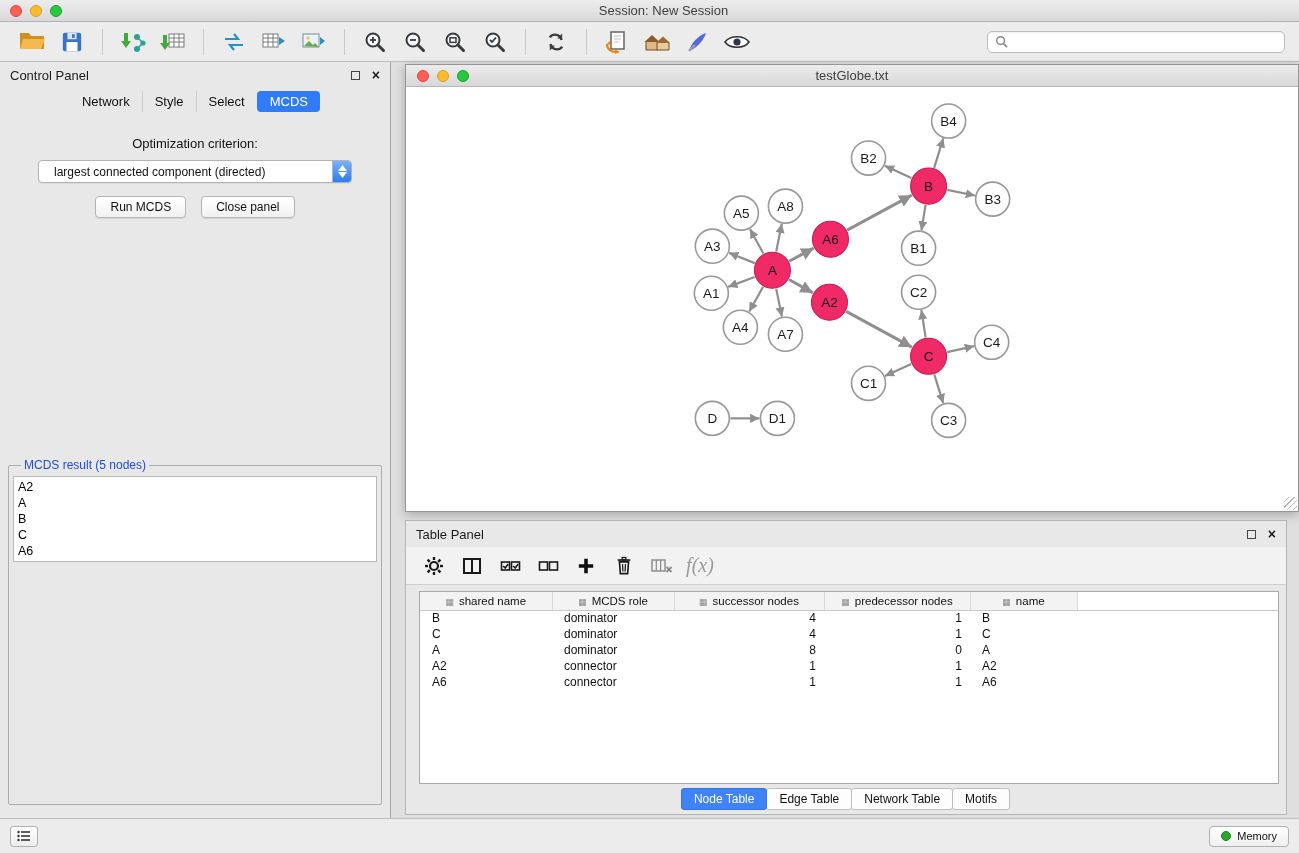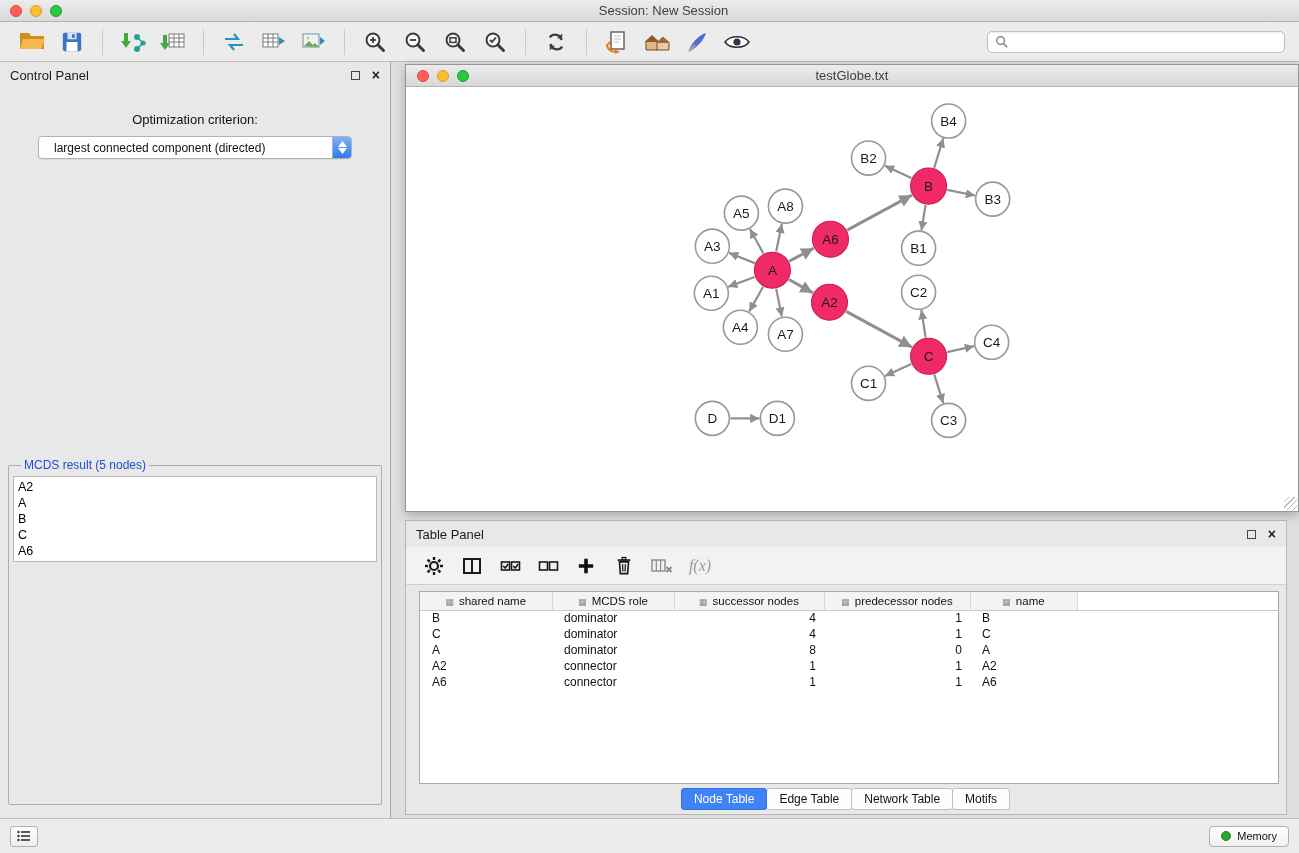--- a/index.html
+++ b/index.html
@@ -54,21 +54,21 @@
   .net-titlebar .traffic { left:11px; }
   .net-content { flex:1; position:relative; background:#fff; }
   .net-content svg { width:100%; height:100%; display:block; }
   svg text { font-family:"Liberation Sans",sans-serif; }
   .grip { position:absolute; right:1px; bottom:1px; width:13px; height:13px; background:repeating-linear-gradient(135deg, transparent 0 3px, #b9b9b9 3px 4px); }
 
   
   .table-panel { position:absolute; left:14px; right:12px; top:458px; height:295px; background:#e8e8e8; border:1px solid #b5b5b5; display:flex; flex-direction:column; }
   .tp-toolbar { height:38px; background:#f2f2f2; border-bottom:1px solid #cfcfcf; display:flex; align-items:center; padding:0 12px; gap:6px; flex:0 0 auto; }
   .tp-btn { width:32px; height:30px; display:flex; align-items:center; justify-content:center; background:transparent; border:none; }
-  .fx { font-family:"Liberation Serif", serif; font-style:italic; font-size:16px; color:#9a9a9a; }
+  .fx { font-family:"Liberation Serif", serif; font-style:italic; font-size:20px; color:#9a9a9a; }
   .tp-table-wrap { flex:1; margin:6px 7px 0 13px; background:#fff; border:1px solid #a9a9a9; overflow:hidden; }
   table.node-table { border-collapse:collapse; width:100%; table-layout:fixed; }
   table.node-table th { background:#f3f3f3; border-bottom:1px solid #c9c9c9; border-right:1px solid #d8d8d8; font-weight:normal; font-size:11.5px; height:18px; text-align:center; white-space:nowrap; overflow:hidden; }
   table.node-table th.filler { background:#fff; border-right:none; }
   .col-icon { color:#8a8a8a; font-size:9px; margin-right:5px; }
   table.node-table td { font-size:12px; height:16px; padding:0 10px 0 12px; white-space:nowrap; overflow:hidden; }
   table.node-table td.num { text-align:right; padding-right:8px; }
   .tp-tabs { height:30px; display:flex; justify-content:center; align-items:center; flex:0 0 auto; }
   .tp-tab { font-size:12px; padding:3px 12px; background:#fdfdfd; border:1px solid #bfbfbf; border-radius:3px; margin-left:-1px; color:#111; }
   .tp-tab.active { background:#3f83f7; border-color:#3375e0; color:#fff; z-index:1; position:relative; }
@@ -235,31 +235,41 @@
   <div class="workspace">
 
     <div class="control-panel">
       <div class="panel-header">
         <span>Control Panel</span>
         <span class="ph-actions">
           <span class="float-box"></span>
           <span class="close-x">×</span>
         </span>
       </div>
+      <div class="cp-tabs">
+          <div class="cp-tab">Network</div>
+          <div class="cp-tab">Style</div>
+          <div class="cp-tab">Select</div>
+          <div class="cp-tab active">MCDS</div>
+        </div>
       <div class="opt-label">Optimization criterion:</div>
       <div class="combo">
         <span class="combo-text">largest connected component (directed)</span>
         <span class="combo-btn">
           <svg width="9" height="6" viewBox="0 0 9 6">
               <path d="M4.5 0L9 6H0z" fill="#fff"></path>
             </svg>
           <svg width="9" height="6" viewBox="0 0 9 6">
               <path d="M4.5 6L0 0h9z" fill="#fff"></path>
             </svg>
         </span>
+      </div>
+      <div class="btn-row">
+        <button class="mac-btn">Run MCDS</button>
+        <button class="mac-btn">Close panel</button>
       </div>
       <fieldset class="result-box">
         <legend>MCDS result (5 nodes)</legend>
         <div class="result-list">
             <div class="result-item">A2</div>
             <div class="result-item">A</div>
             <div class="result-item">B</div>
             <div class="result-item">C</div>
             <div class="result-item">A6</div>
           </div>

